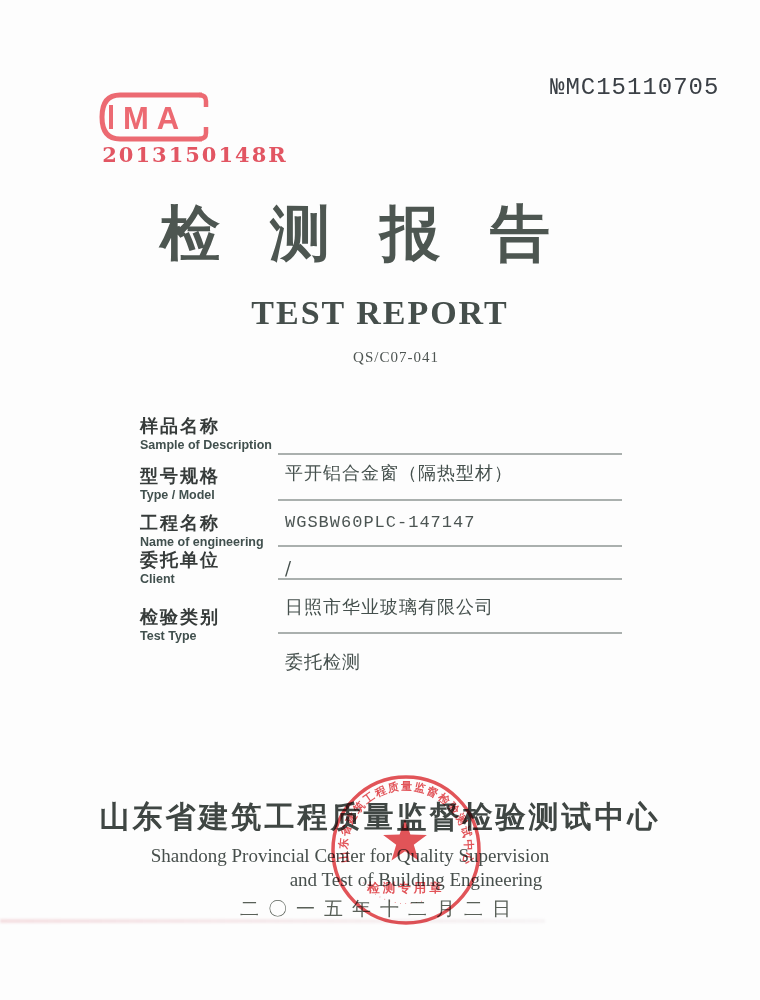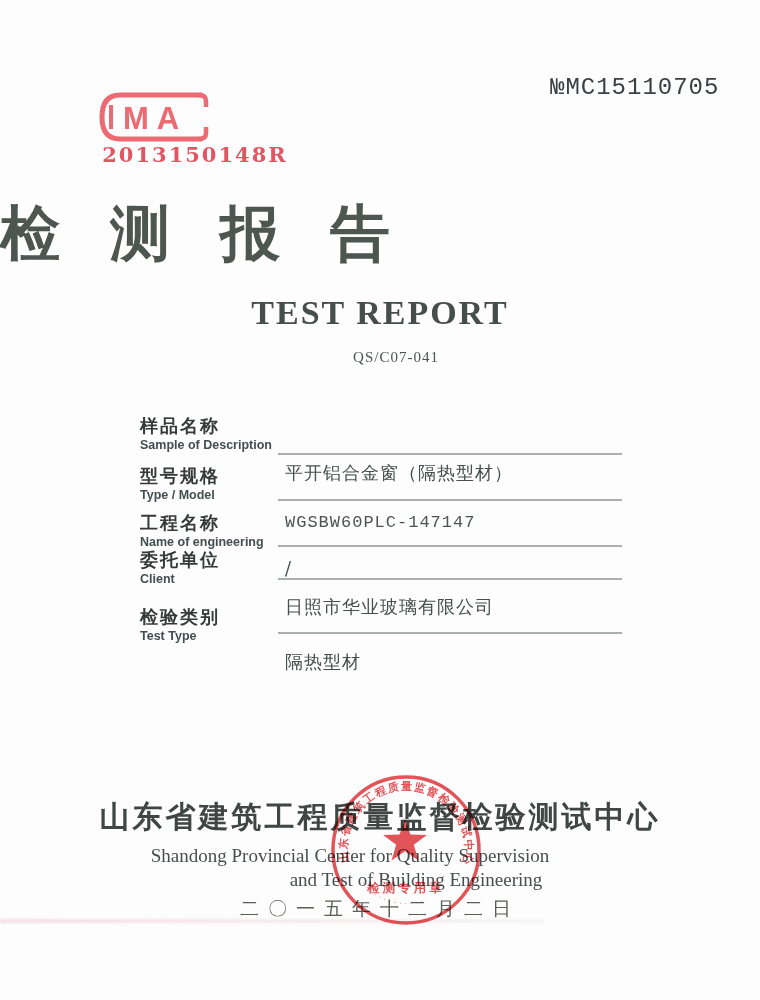--- a/index.html
+++ b/index.html
@@ -19,21 +19,21 @@
   }
   .cma-wrap{left:95px;top:88px;width:200px;}
   .cma-license{
     position:absolute;left:-30px;top:54px;width:260px;text-align:center;
     font-family:"DejaVu Serif","Liberation Serif",serif;
     font-weight:bold;font-size:21px;color:#e25663;letter-spacing:2px;
   }
 
   
   .title-zh{
-    left:0;top:194px;width:760px;text-align:left;
+    left:0;top:194px;width:760px;text-align:center;
     font-family:"DejaVu Serif","Liberation Serif",serif;
     font-size:60px;font-weight:700;color:#4d5651;
     letter-spacing:50px;box-sizing:border-box;
   }
   .title-en{
     left:0;top:294px;width:760px;text-align:center;
     font-family:"Liberation Serif","DejaVu Serif",serif;
     font-size:34px;font-weight:600;color:#454e4b;letter-spacing:2px;
   }
   .doc-code{
@@ -136,21 +136,21 @@
   <div class="lbl-zh">委托单位</div>
   <div class="lbl-en">Client</div>
 </div>
 <div class="abs f-val" style="top:550px">日照市华业玻璃有限公司</div>
 <div class="abs f-line" style="top:578px"></div>
 
 <div class="abs lblcol" style="top:605px">
   <div class="lbl-zh">检验类别</div>
   <div class="lbl-en">Test Type</div>
 </div>
-<div class="abs f-val" style="top:605px">隔热型材</div>
+<div class="abs f-val" style="top:605px">委托检测</div>
 <div class="abs f-line" style="top:632px"></div>
 
 <div class="abs org-zh">山东省建筑工程质量监督检验测试中心</div>
 <div class="abs org-en1">Shandong Provincial Center for Quality Supervision</div>
 <div class="abs org-en2">and Test of Building Engineering</div>
 <div class="abs date-zh">二〇一五年十二月二日</div>
 
 <svg class="abs stamp" viewBox="0 0 158 158">
   <defs>
     <path id="ringArc" d="M 22 92 A 59 59 0 1 1 136 92" fill="none"></path>

